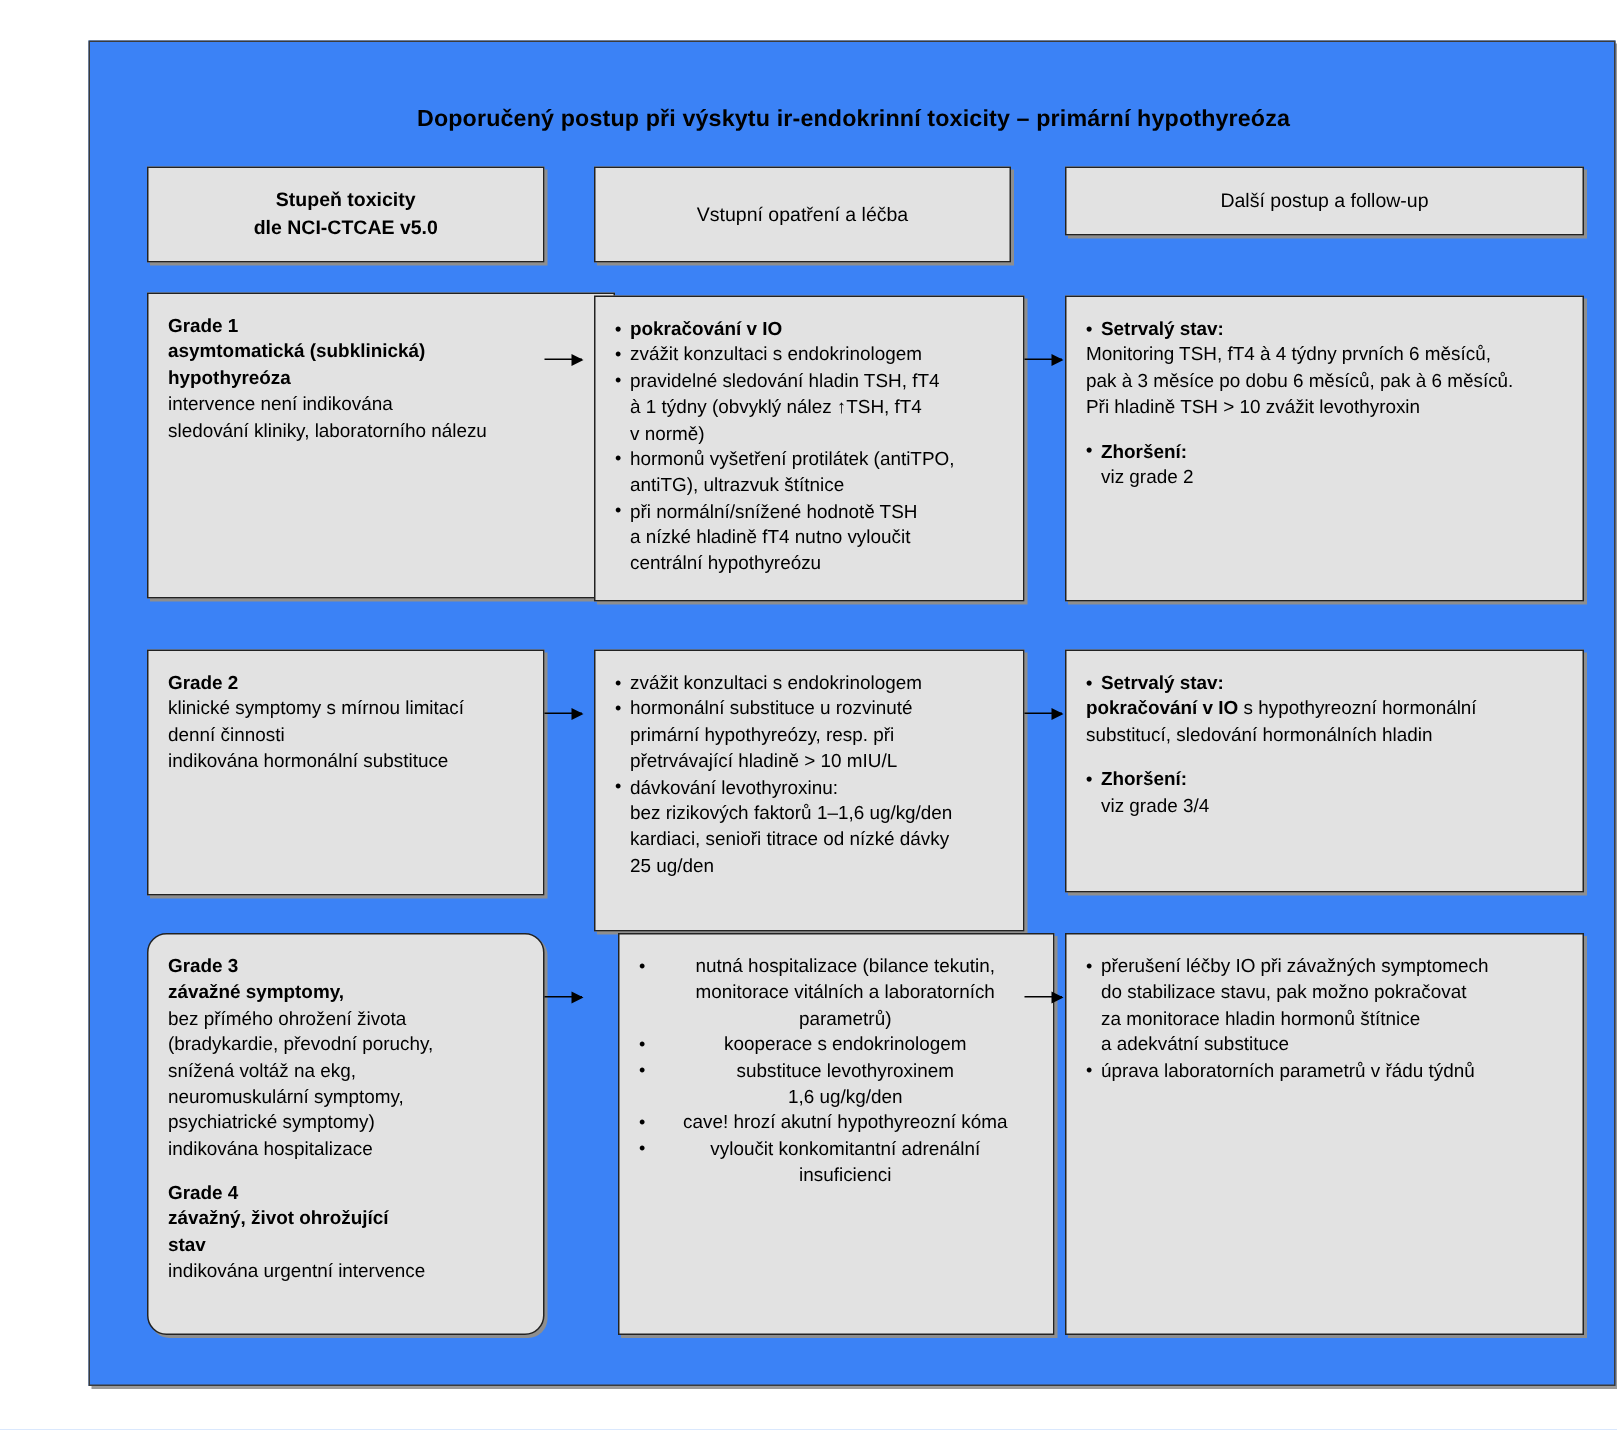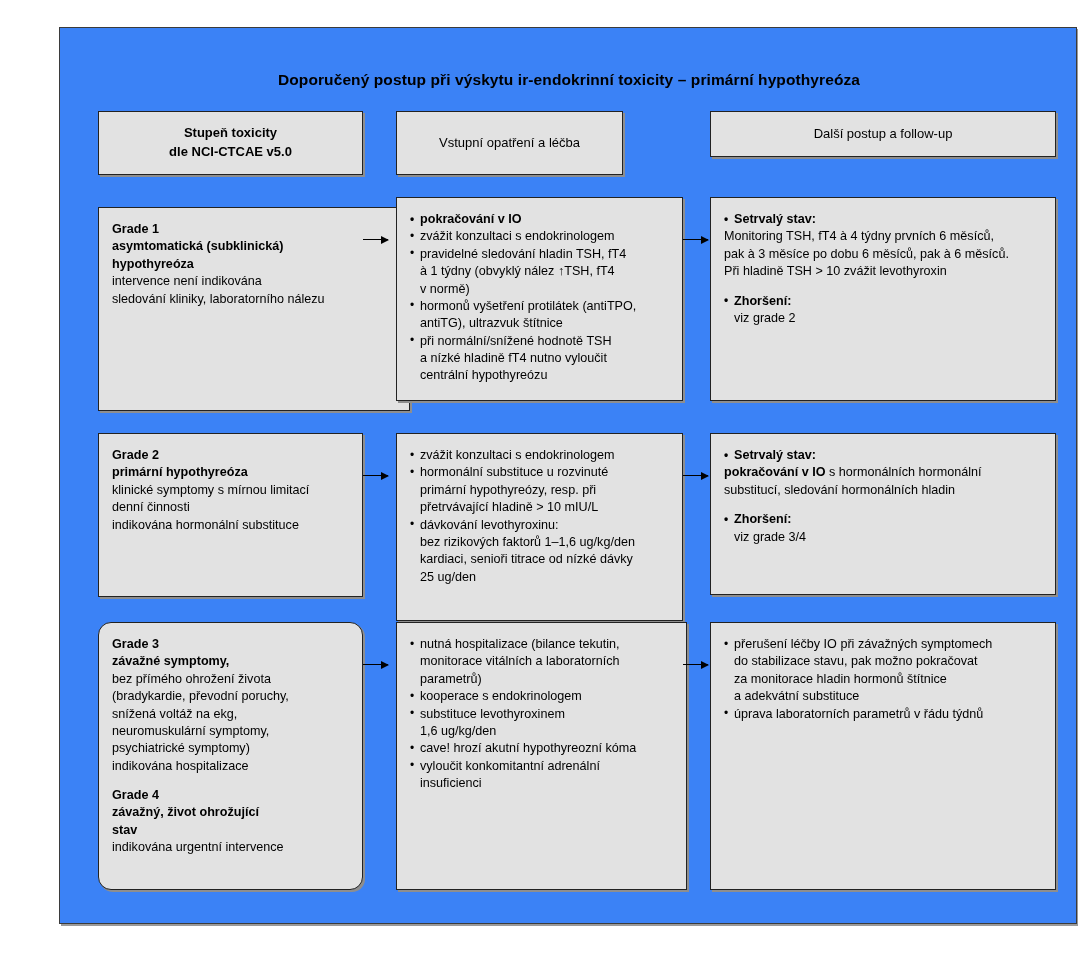--- a/index.html
+++ b/index.html
@@ -116,29 +116,29 @@
 
     <div class="title">Doporučený postup při výskytu ir-endokrinní toxicity – primární hypothyreóza</div>
 
     <div class="box head-box" style="left:38px; top:83px; width:265px; height:64px;">
       <div>
         <span class="hl">Stupeň toxicity</span>
         <span class="hl">dle NCI-CTCAE v5.0</span>
       </div>
     </div>
 
-    <div class="box head-box" style="left:336px; top:83px; width:227px; height:64px; font-weight:normal;">
+    <div class="box head-box" style="left:336px; top:83px; width:278px; height:64px; font-weight:normal;">
       <span>Vstupní opatření a léčba</span>
     </div>
 
     <div class="box head-box" style="left:650px; top:83px; width:346px; height:46px; font-weight:normal;">
       <span>Další postup a follow-up</span>
     </div>
 
-    <div class="box body-box" style="left:38px; top:179px; width:312px; height:204px;">
+    <div class="box body-box" style="left:38px; top:167px; width:312px; height:204px;">
       <div class="line b">Grade 1</div>
       <div class="line b">asymtomatická (subklinická)</div>
       <div class="line b">hypothyreóza</div>
       <div class="line">intervence není indikována</div>
       <div class="line">sledování kliniky, laboratorního nálezu</div>
     </div>
 
     <div class="arrow" style="left:303px; top:211px; width:25px;"></div>
 
     <div class="box body-box" style="left:336px; top:169px; width:287px; height:204px;">
@@ -181,21 +181,20 @@
       <ul class="bl">
         <li class="b">
           <span>Zhoršení:</span>
           <span class="cont" style="font-weight:normal;">viz grade 2</span>
         </li>
       </ul>
     </div>
 
     <div class="box body-box" style="left:38px; top:405px; width:265px; height:164px;">
       <div class="line b">Grade 2</div>
-      <div class="line b">primární hypothyreóza</div>
       <div class="line">klinické symptomy s mírnou limitací</div>
       <div class="line">denní činnosti</div>
       <div class="line">indikována hormonální substituce</div>
     </div>
 
     <div class="arrow" style="left:303px; top:447px; width:25px;"></div>
 
     <div class="box body-box" style="left:336px; top:405px; width:287px; height:188px;">
       <ul class="bl">
         <li>
@@ -216,21 +215,21 @@
     </div>
 
     <div class="arrow" style="left:623px; top:447px; width:25px;"></div>
 
     <div class="box body-box" style="left:650px; top:405px; width:346px; height:162px;">
       <ul class="bl">
         <li class="b">
           <span>Setrvalý stav:</span>
         </li>
       </ul>
-      <div class="line"><span class="em">pokračování v IO</span><span> s hormonálních hormonální</span></div>
+      <div class="line"><span class="em">pokračování v IO</span><span> s hypothyreozní hormonální</span></div>
       <div class="line">substitucí, sledování hormonálních hladin</div>
       <div class="spacer"></div>
       <ul class="bl">
         <li class="b">
           <span>Zhoršení:</span>
           <span class="cont" style="font-weight:normal;">viz grade 3/4</span>
         </li>
       </ul>
     </div>
 
@@ -245,21 +244,21 @@
       <div class="line">indikována hospitalizace</div>
       <div class="spacer"></div>
       <div class="line b">Grade 4</div>
       <div class="line b">závažný, život ohrožující</div>
       <div class="line b">stav</div>
       <div class="line">indikována urgentní intervence</div>
     </div>
 
     <div class="arrow" style="left:303px; top:636px; width:25px;"></div>
 
-    <div class="box body-box" style="left:336px; top:594px; width:291px; height:268px;">
+    <div class="box body-box" style="left:352px; top:594px; width:291px; height:268px;text-align:center;">
       <ul class="bl">
         <li>
           <span>nutná hospitalizace (bilance tekutin,</span>
           <span class="cont">monitorace vitálních a laboratorních</span>
           <span class="cont">parametrů)</span>
         </li>
         <li>
           <span>kooperace s endokrinologem</span>
         </li>
         <li>

